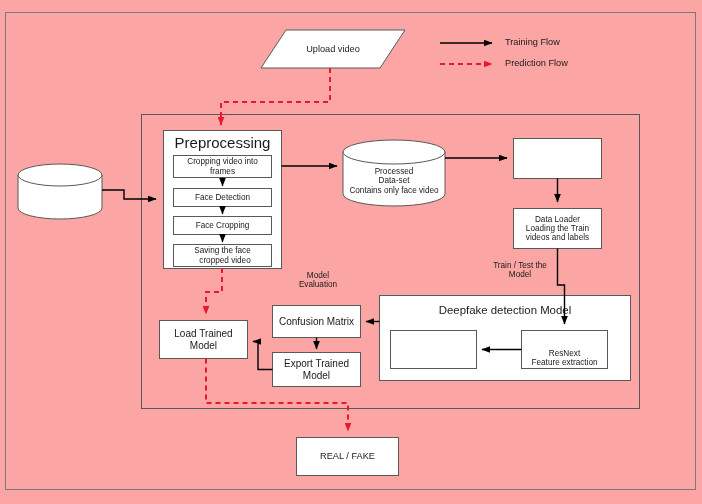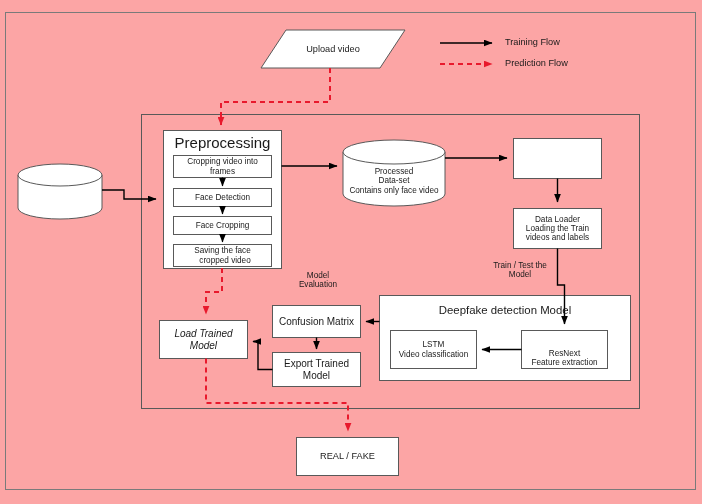--- a/index.html
+++ b/index.html
@@ -124,29 +124,27 @@
 
   <div class="node-label t8" style="left:514px;top:210px;width:87px;height:37px;">Data Loader
 Loading the Train
 videos and labels</div>
 
   <div class="node-label t11" style="left:380px;top:301px;width:250px;height:18px;">Deepfake detection Model</div>
 
   <div class="node-label t8" style="left:522px;top:332px;width:85px;height:52px;">ResNext
 Feature extraction</div>
 
-  <div class="node-label t8" style="left:391px;top:332px;width:85px;height:35px;">LSTM
-Video classification</div>
 
   <div class="node-label t85" style="left:273px;top:306px;width:87px;height:31px;">Confusion Matrix</div>
 
   <div class="node-label t85" style="left:273px;top:353px;width:87px;height:33px;">Export Trained
 Model</div>
 
-  <div class="node-label t85" style="left:160px;top:321px;width:87px;height:37px;font-style:italic;">Load Trained
+  <div class="node-label t85" style="left:160px;top:321px;width:87px;height:37px;">Load Trained
 Model</div>
 
   <div class="node-label t9" style="left:297px;top:438px;width:101px;height:37px;">REAL / FAKE</div>
 
   <div class="free t8" style="left:482px;top:261px;width:76px;">Train / Test the
 Model</div>
 
   <div class="free t8" style="left:288px;top:271px;width:60px;">Model
 Evaluation</div>
 

